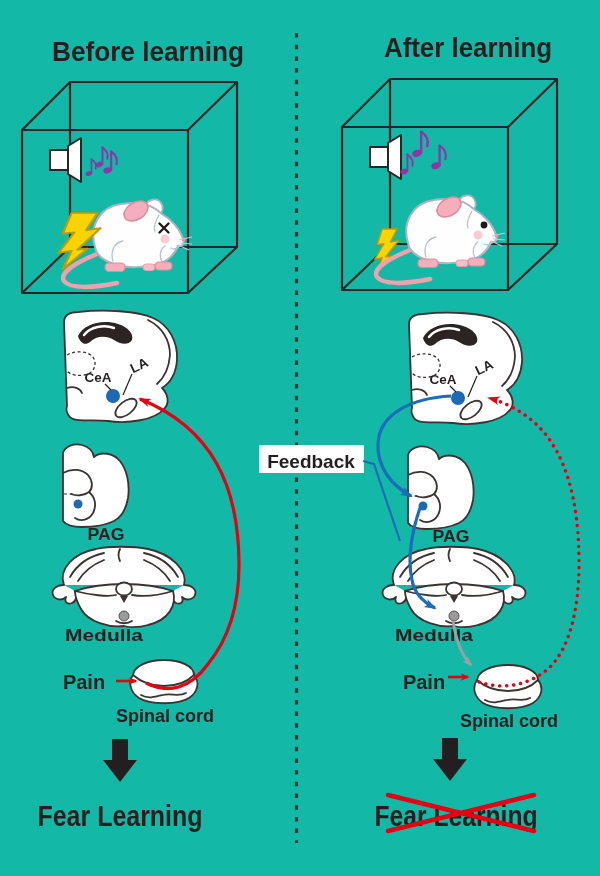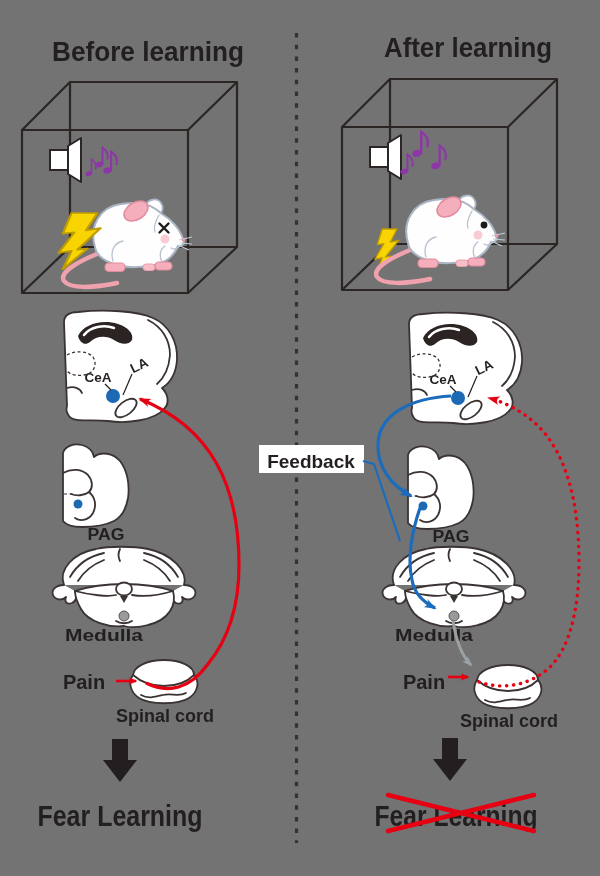--- a/index.html
+++ b/index.html
@@ -1,16 +1,16 @@
 <!DOCTYPE html>
 <html><head>
 <meta charset="utf-8">
 <style>
   html,body{margin:0;padding:0;background:#ffffff;}
-  .stage{position:relative;width:600px;height:876px;background:#737373;overflow:hidden;}
+  .stage{position:relative;width:600px;height:876px;background:#14b8a6;overflow:hidden;}
   svg{display:block;}
   svg text{font-family:"Liberation Sans","DejaVu Sans",sans-serif;font-weight:bold;fill:#231f20;}
   .ln{fill:none;stroke:#3a3332;stroke-width:1.8;stroke-linecap:round;stroke-linejoin:round;}
   .lnw{fill:#ffffff;stroke:#3a3332;stroke-width:1.8;stroke-linecap:round;stroke-linejoin:round;}
   .cube{fill:none;stroke:#2b2523;stroke-width:2.2;stroke-linejoin:round;}
   .mline{fill:none;stroke:#b9c2cf;stroke-width:1.3;stroke-linecap:round;}
 </style>
 </head>
 <body>
 

